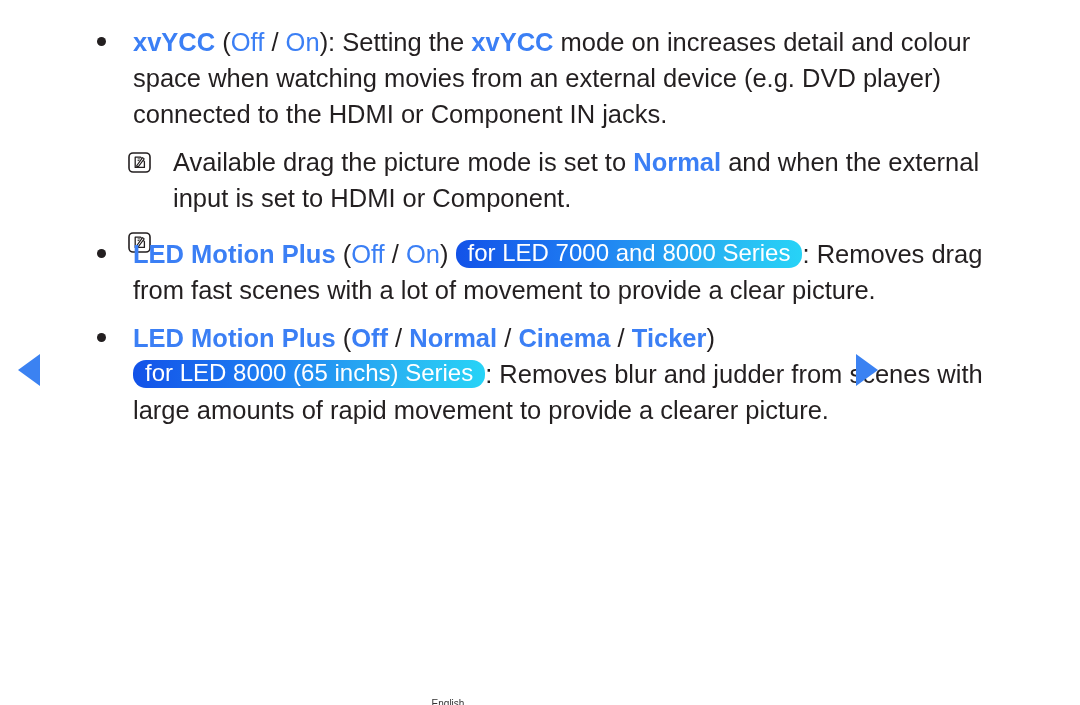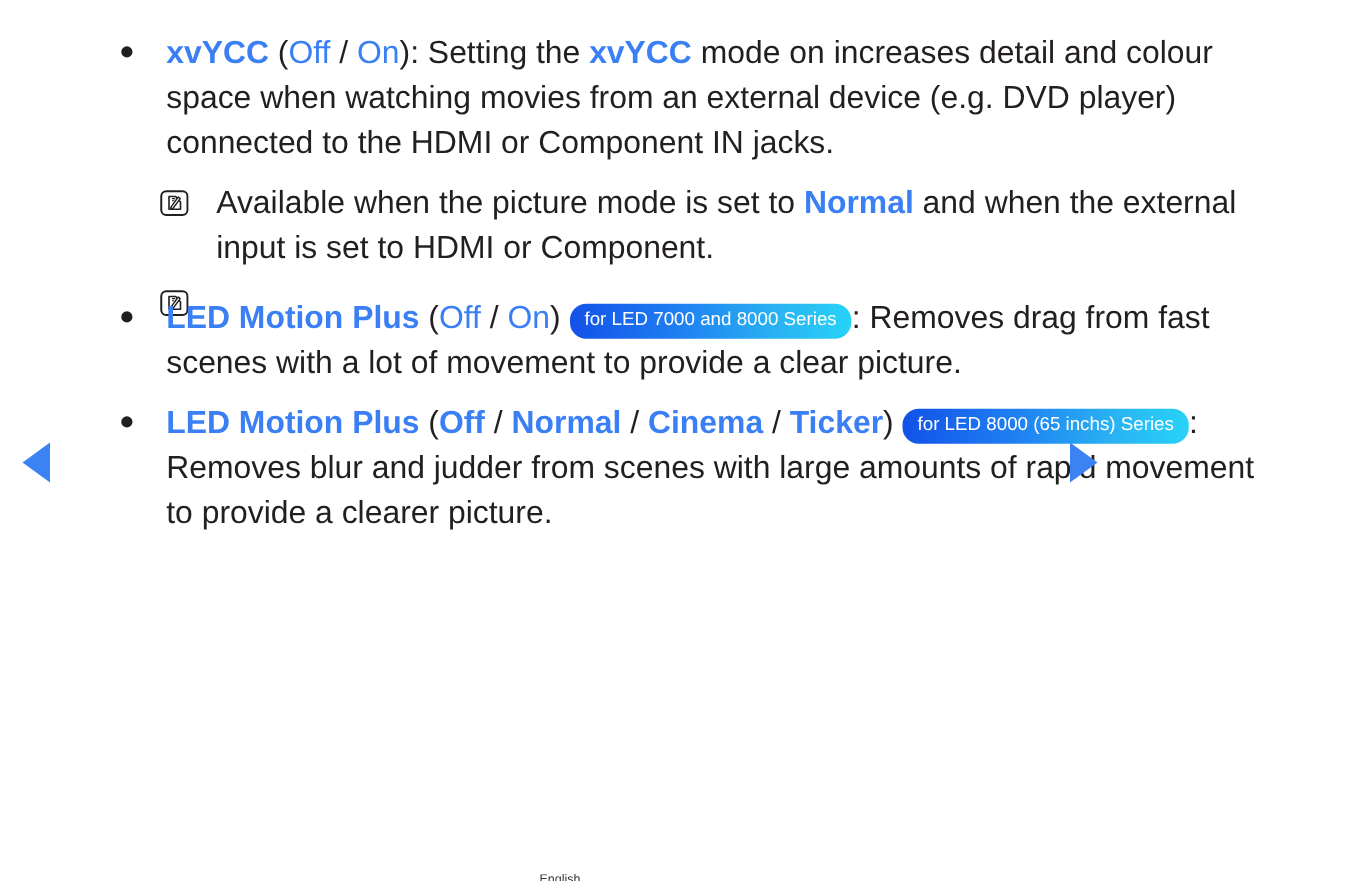--- a/index.html
+++ b/index.html
@@ -84,21 +84,21 @@
   }
 
   
   .badge {
     display: inline-block;
     vertical-align: 2px;
     padding: 1px 12px 3px 12px;
     border-radius: 13px;
     background: linear-gradient(to right, #1252e8 0%, #1f7ef2 38%, #29b3f2 74%, #27d3f7 100%);
     color: #ffffff;
-    font-size: 15px;
+    font-size: 24px;
     line-height: 24px;
     font-weight: normal;
     white-space: nowrap;
   }
 
   
   .sp-8 { height: 8px; }
   .sp-12 { height: 12px; }
 
   
@@ -150,21 +150,21 @@
     <div class="note">
       <span class="note-icon">
         <svg viewBox="0 0 23 21" width="23" height="21" aria-hidden="true">
           <rect x="1" y="1" width="21" height="19" rx="4" ry="4" fill="#ffffff" stroke="#231f20" stroke-width="1.6"></rect>
           <path d="M7.2 15.4 L7.2 5.2 L12.6 5.2 L16.4 9.6 L16.4 15.4 Z" fill="#ffffff" stroke="#231f20" stroke-width="1.3" stroke-linejoin="round"></path>
           <path d="M8.6 13.9 L14.6 5.6 L16.2 6.9 L10.0 15.2 Z" fill="#ffffff" stroke="#231f20" stroke-width="1.1" stroke-linejoin="round"></path>
           <path d="M9.6 6.9 L12.2 6.9 M9.6 8.6 L11.4 8.6" stroke="#231f20" stroke-width="0.9"></path>
           <path d="M8.6 13.9 L8.2 15.6 L10.0 15.2 Z" fill="#231f20"></path>
         </svg>
       </span>
-      <span class="pl">Available when the picture mode is set to </span><span class="kw">Normal</span><span class="pl"> and when the external input is set to HDMI or Component.</span>
+      <span class="pl">Available drag the picture mode is set to </span><span class="kw">Normal</span><span class="pl"> and when the external input is set to HDMI or Component.</span>
     </div>
 
     <div class="sp-8"></div>
 
     <div class="note">
       <span class="note-icon">
         <svg viewBox="0 0 23 21" width="23" height="21" aria-hidden="true">
           <rect x="1" y="1" width="21" height="19" rx="4" ry="4" fill="#ffffff" stroke="#231f20" stroke-width="1.6"></rect>
           <path d="M7.2 15.4 L7.2 5.2 L12.6 5.2 L16.4 9.6 L16.4 15.4 Z" fill="#ffffff" stroke="#231f20" stroke-width="1.3" stroke-linejoin="round"></path>
           <path d="M8.6 13.9 L14.6 5.6 L16.2 6.9 L10.0 15.2 Z" fill="#ffffff" stroke="#231f20" stroke-width="1.1" stroke-linejoin="round"></path>

